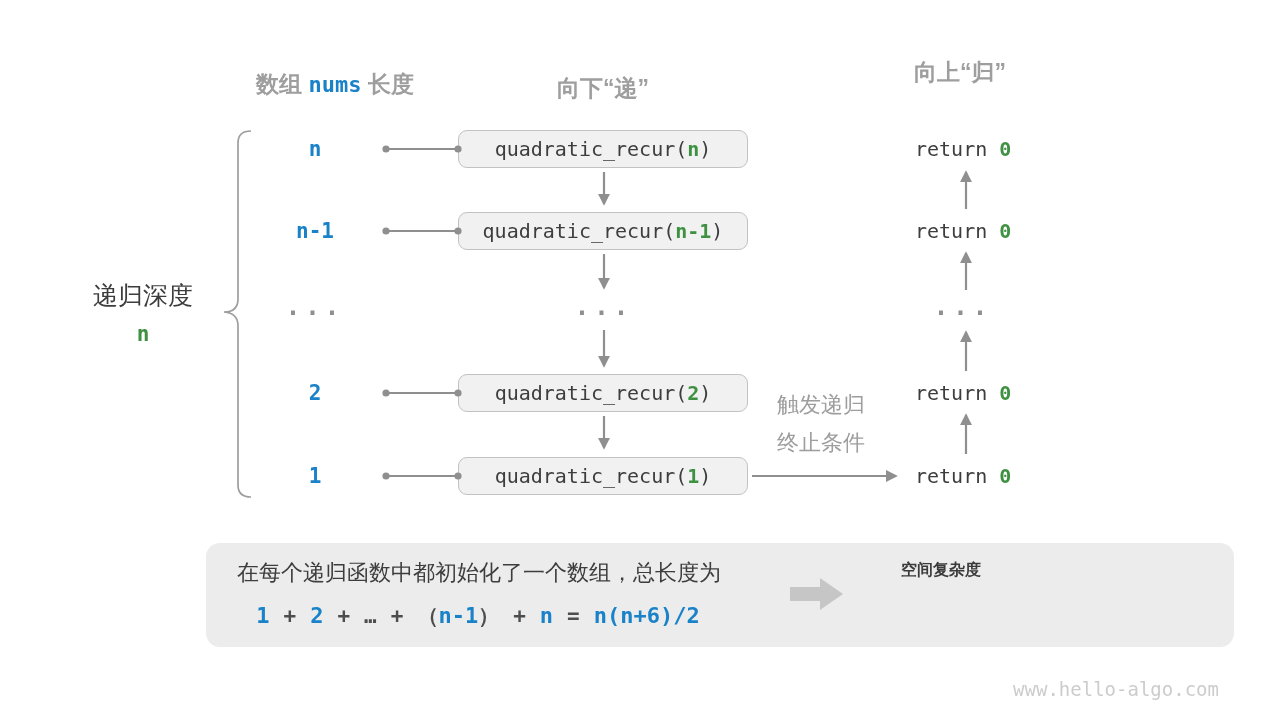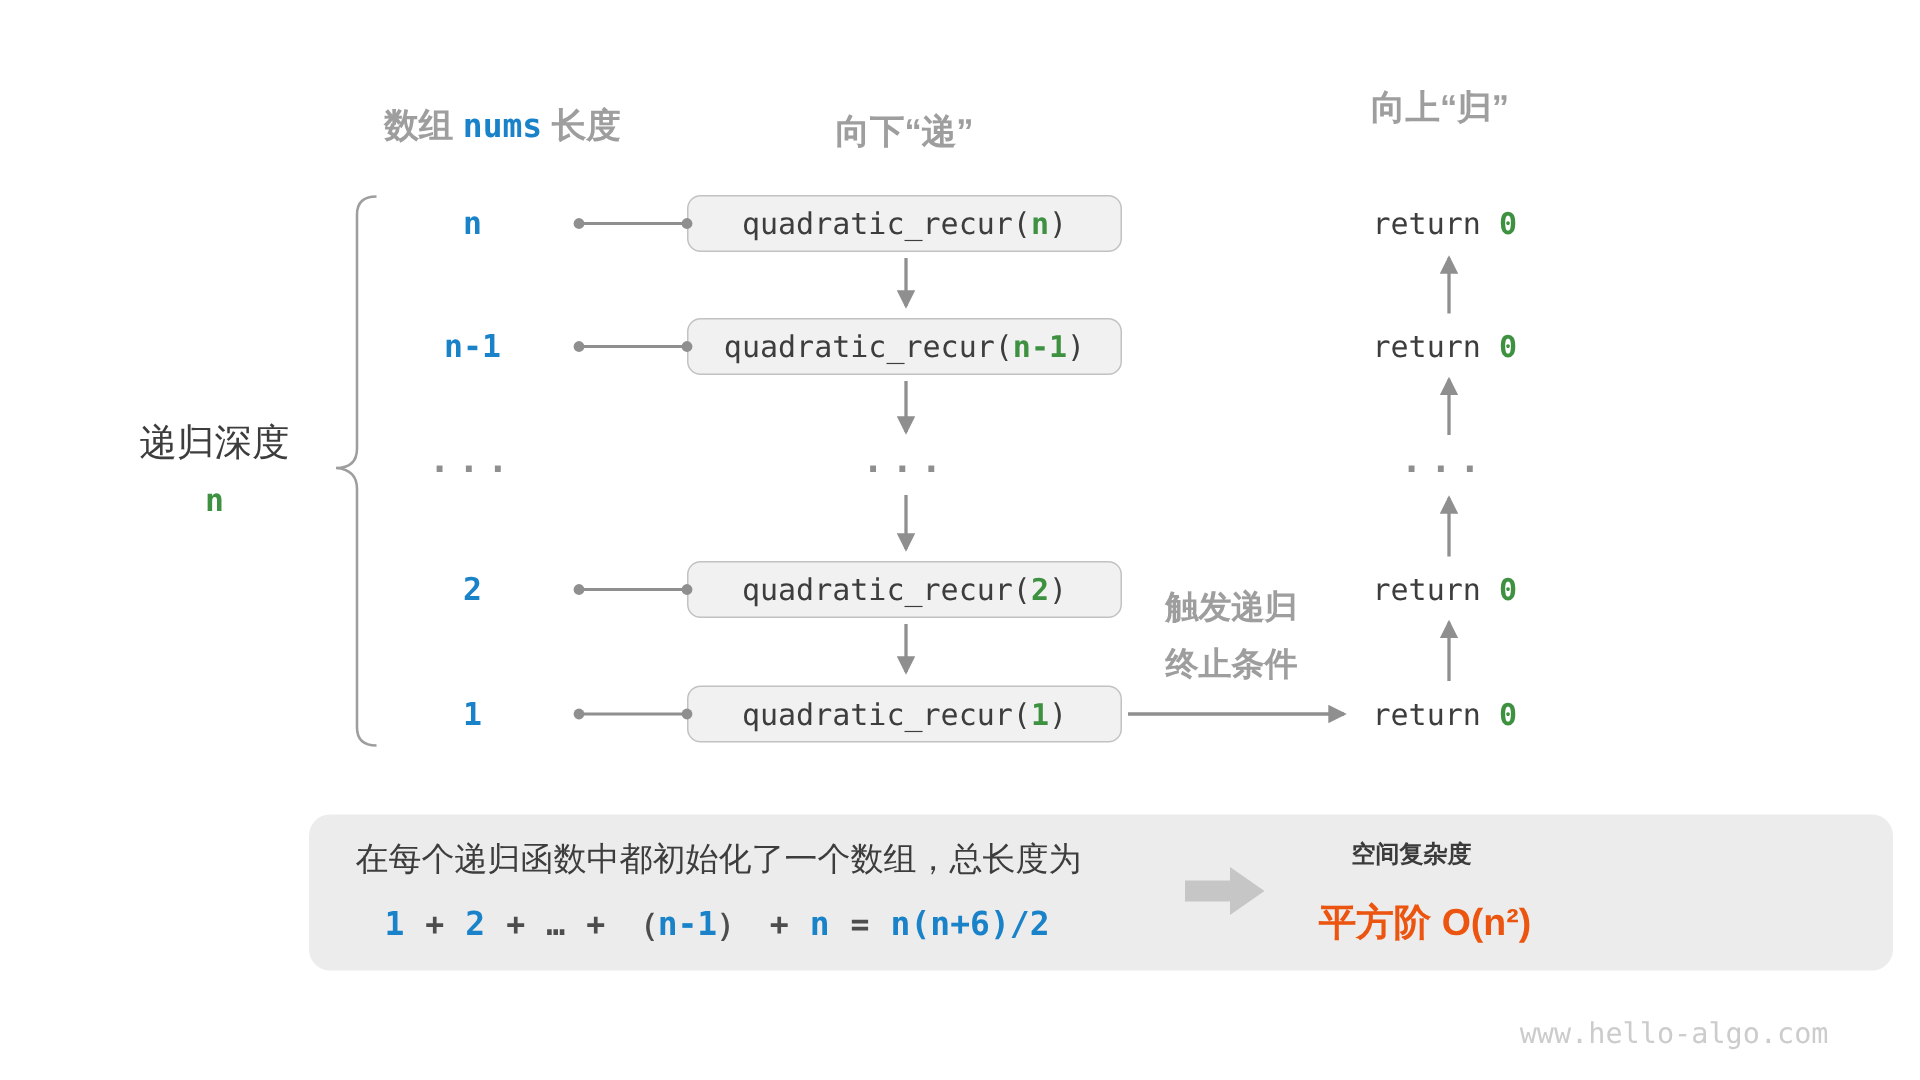--- a/index.html
+++ b/index.html
@@ -27,23 +27,23 @@
     left:458px;width:290px;height:38px;box-sizing:border-box;
     background:var(--box-bg);border:1.5px solid var(--box-border);border-radius:9px;
     display:flex;align-items:center;justify-content:center;
     font-size:20px;color:var(--dark);white-space:pre;z-index:1;text-align:right;
   }
   .ret{font-size:20px;color:var(--dark);white-space:pre;display:flex;align-items:center;}
   .ret .val{margin-left:12px;font-weight:700;}
 
   .dots{font-size:24px;font-weight:700;color:var(--line);letter-spacing:5px;transform:translate(-50%,-62%);}
 
-  .trigger{font-size:22px;font-weight:700;color:var(--gray);text-align:center;line-height:38px;white-space:nowrap;}
+  .trigger{font-size:22px;font-weight:400;color:var(--gray);text-align:center;line-height:38px;white-space:nowrap;}
 
-  .panel{left:206px;top:543px;width:1028px;height:104px;background:var(--panel-bg);border-radius:14px;padding-left:28px;}
+  .panel{left:206px;top:543px;width:1028px;height:104px;background:var(--panel-bg);border-radius:14px;}
   .p-line1{font-size:22px;color:var(--dark);white-space:nowrap;}
   .formula{display:flex;gap:14px;align-items:baseline;font-family:"DejaVu Sans Mono","Liberation Mono",monospace;font-size:22px;font-weight:700;white-space:nowrap;}
   .f-num{color:var(--blue);}
   .f-op{color:#4d4d4d;font-weight:600;font-size:21px;}
   .f-grp{display:flex;align-items:baseline;}
   .result-title{font-size:16px;font-weight:700;color:#3b3b3b;white-space:nowrap;}
   .result-value{font-size:25px;font-weight:700;color:var(--orange);white-space:nowrap;}
 
   .watermark{right:61px;top:678px;font-size:19px;color:var(--watermark);margin-left:16px;}
 
@@ -170,16 +170,15 @@
         <span class="f-num">n-1</span>
         <span class="f-op">）</span>
       </span>
     <span class="f-op">+</span>
     <span class="f-num">n</span>
     <span class="f-op">=</span>
     <span class="f-num">n(n+6)/2</span>
   </div>
 
   <div class="abs ctr result-title" style="left:735px;top:27px;">空间复杂度</div>
-  <div class="abs ctr result-value" style="left:744px;top:72px;">平方阶 O(n²)</div>
 </div>
 
 <div class="abs watermark code">www.hello-algo.com</div>
 
 </body></html>

